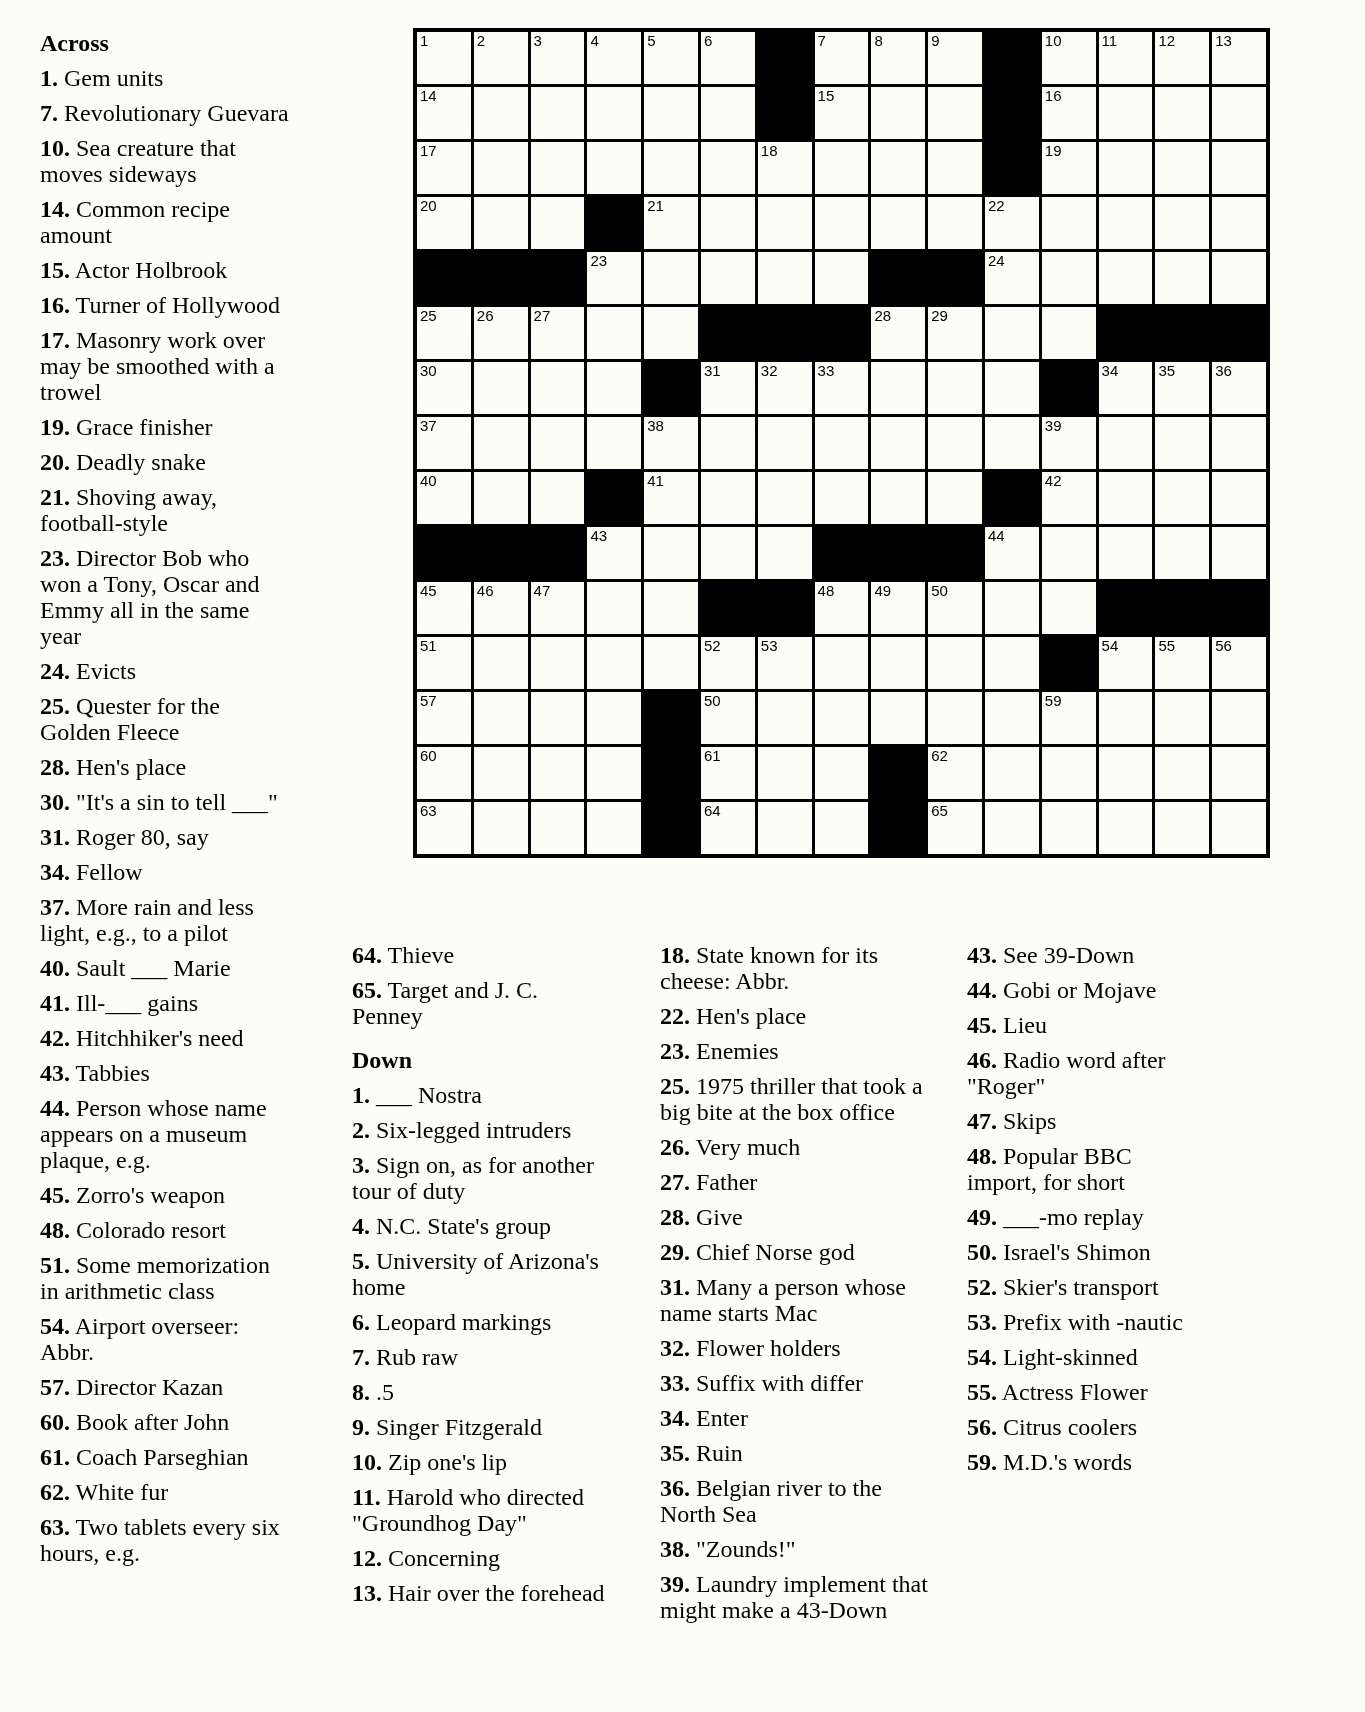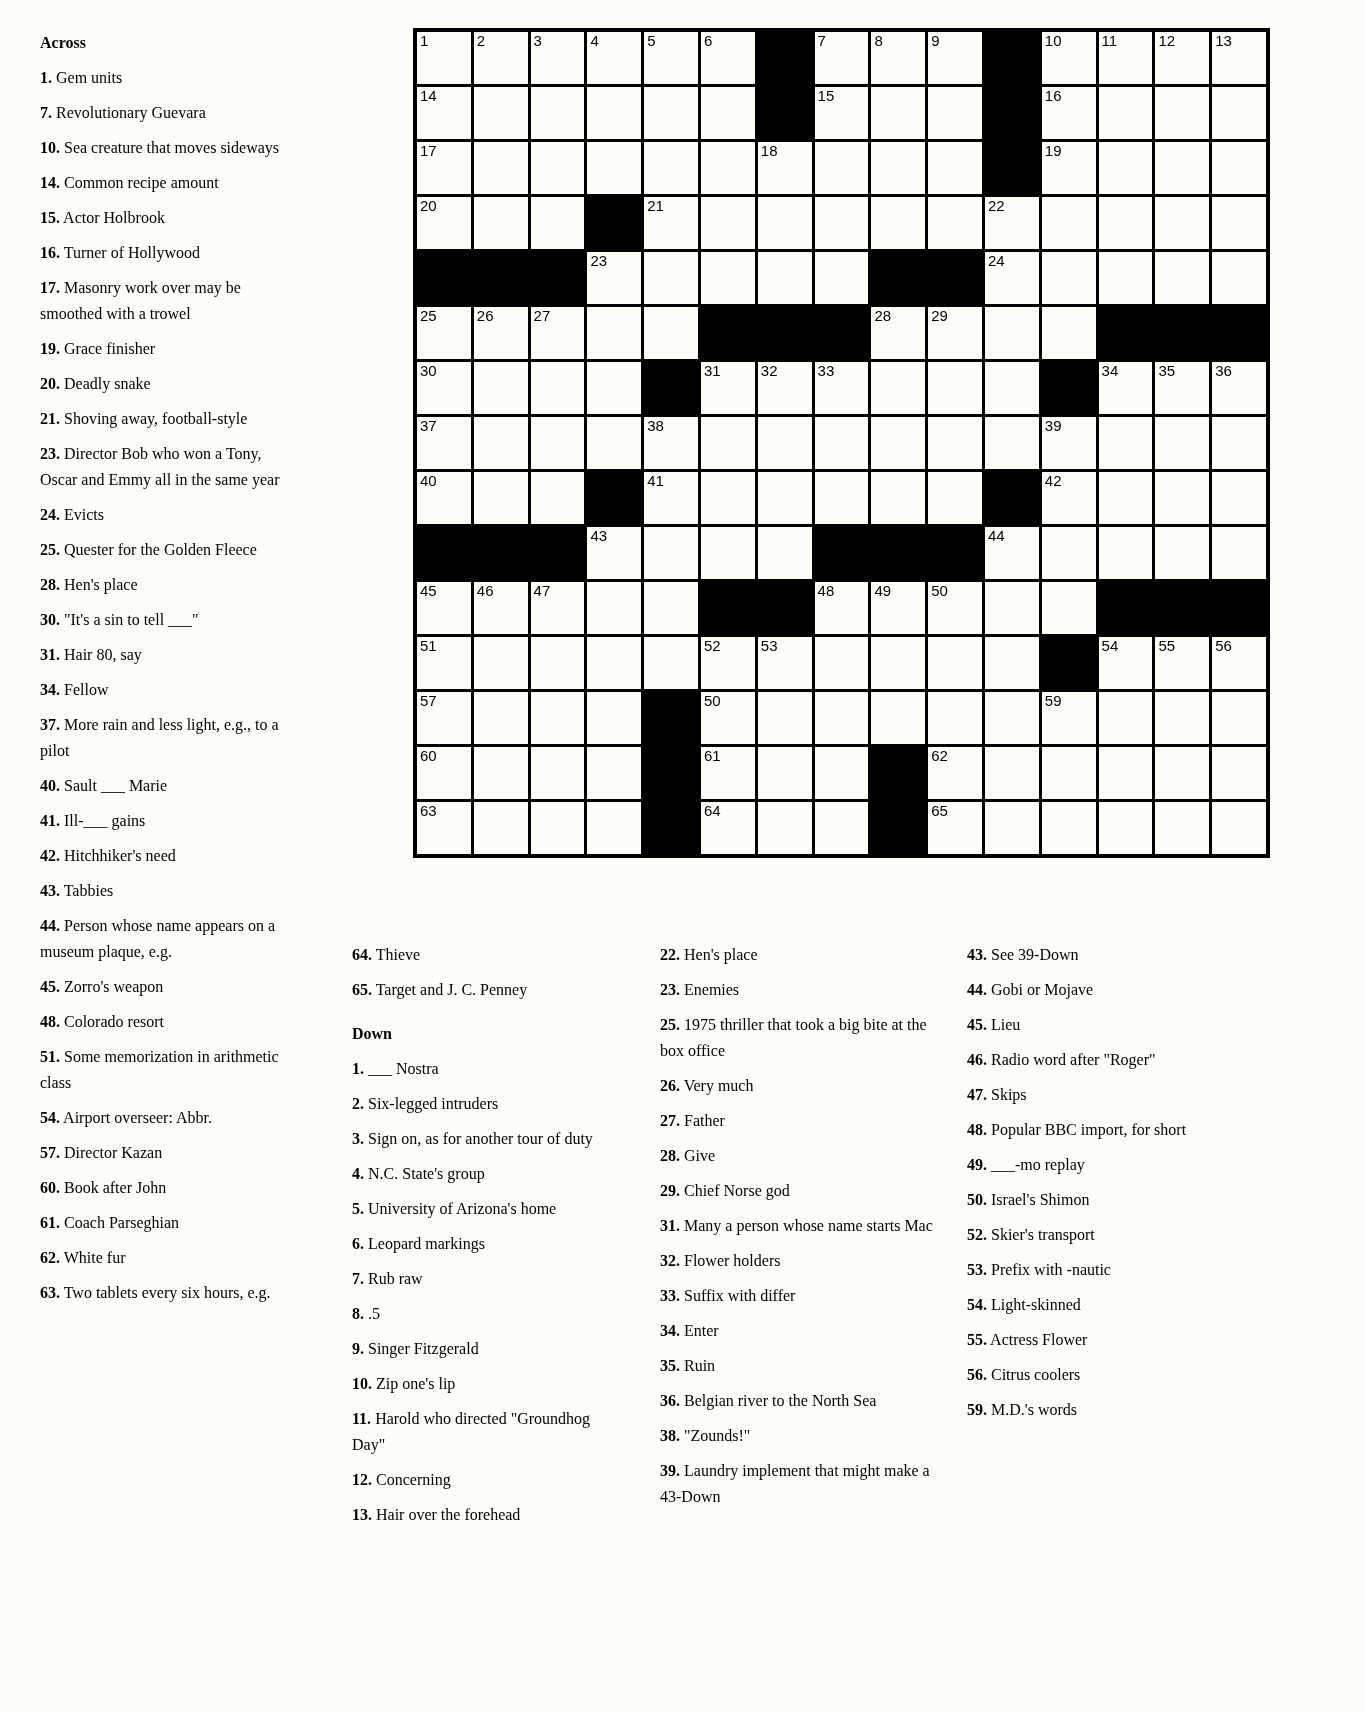--- a/index.html
+++ b/index.html
@@ -2,21 +2,21 @@
 <html><head>
 <meta charset="utf-8">
 <style>
   html,body{margin:0;padding:0;}
   body{
     width:1365px;height:1712px;position:relative;
     background:#fdfdf8;color:#000;
     font-family:"Liberation Serif", serif;
   }
   
-  .clue-col{position:absolute;font-size:16px;line-height:26px;}
+  .clue-col{position:absolute;font-size:24px;line-height:26px;}
   #col1{left:40px;top:30px;width:252px;}
   #col2{left:352px;top:942px;width:258px;}
   #col3{left:660px;top:942px;width:282px;}
   #col4{left:967px;top:942px;width:236px;}
   .clue-section{margin:0;}
   .clue-section.gap-top{margin-top:18px;}
   .clue-header{font-weight:bold;margin:0 0 9px 0;}
   .clue{margin:0 0 9px 0;}
   .clue b{font-weight:bold;}
   
@@ -410,21 +410,21 @@
       <div class="clue"><b>16.</b><span> Turner of Hollywood</span></div>
       <div class="clue"><b>17.</b><span> Masonry work over may be smoothed with a trowel</span></div>
       <div class="clue"><b>19.</b><span> Grace finisher</span></div>
       <div class="clue"><b>20.</b><span> Deadly snake</span></div>
       <div class="clue"><b>21.</b><span> Shoving away, football-style</span></div>
       <div class="clue"><b>23.</b><span> Director Bob who won a Tony, Oscar and Emmy all in the same year</span></div>
       <div class="clue"><b>24.</b><span> Evicts</span></div>
       <div class="clue"><b>25.</b><span> Quester for the Golden Fleece</span></div>
       <div class="clue"><b>28.</b><span> Hen's place</span></div>
       <div class="clue"><b>30.</b><span> "It's a sin to tell ___"</span></div>
-      <div class="clue"><b>31.</b><span> Hair 80, say</span></div>
+      <div class="clue"><b>31.</b><span> Roger 80, say</span></div>
       <div class="clue"><b>34.</b><span> Fellow</span></div>
       <div class="clue"><b>37.</b><span> More rain and less light, e.g., to a pilot</span></div>
       <div class="clue"><b>40.</b><span> Sault ___ Marie</span></div>
       <div class="clue"><b>41.</b><span> Ill-___ gains</span></div>
       <div class="clue"><b>42.</b><span> Hitchhiker's need</span></div>
       <div class="clue"><b>43.</b><span> Tabbies</span></div>
       <div class="clue"><b>44.</b><span> Person whose name appears on a museum plaque, e.g.</span></div>
       <div class="clue"><b>45.</b><span> Zorro's weapon</span></div>
       <div class="clue"><b>48.</b><span> Colorado resort</span></div>
       <div class="clue"><b>51.</b><span> Some memorization in arithmetic class</span></div>
@@ -453,20 +453,21 @@
       <div class="clue"><b>8.</b><span> .5</span></div>
       <div class="clue"><b>9.</b><span> Singer Fitzgerald</span></div>
       <div class="clue"><b>10.</b><span> Zip one's lip</span></div>
       <div class="clue"><b>11.</b><span> Harold who directed "Groundhog Day"</span></div>
       <div class="clue"><b>12.</b><span> Concerning</span></div>
       <div class="clue"><b>13.</b><span> Hair over the forehead</span></div>
     </div>
   </div>
 <div id="col3" class="clue-col">
     <div class="clue-section">
+      <div class="clue"><b>18.</b><span> State known for its cheese: Abbr.</span></div>
       <div class="clue"><b>22.</b><span> Hen's place</span></div>
       <div class="clue"><b>23.</b><span> Enemies</span></div>
       <div class="clue"><b>25.</b><span> 1975 thriller that took a big bite at the box office</span></div>
       <div class="clue"><b>26.</b><span> Very much</span></div>
       <div class="clue"><b>27.</b><span> Father</span></div>
       <div class="clue"><b>28.</b><span> Give</span></div>
       <div class="clue"><b>29.</b><span> Chief Norse god</span></div>
       <div class="clue"><b>31.</b><span> Many a person whose name starts Mac</span></div>
       <div class="clue"><b>32.</b><span> Flower holders</span></div>
       <div class="clue"><b>33.</b><span> Suffix with differ</span></div>

